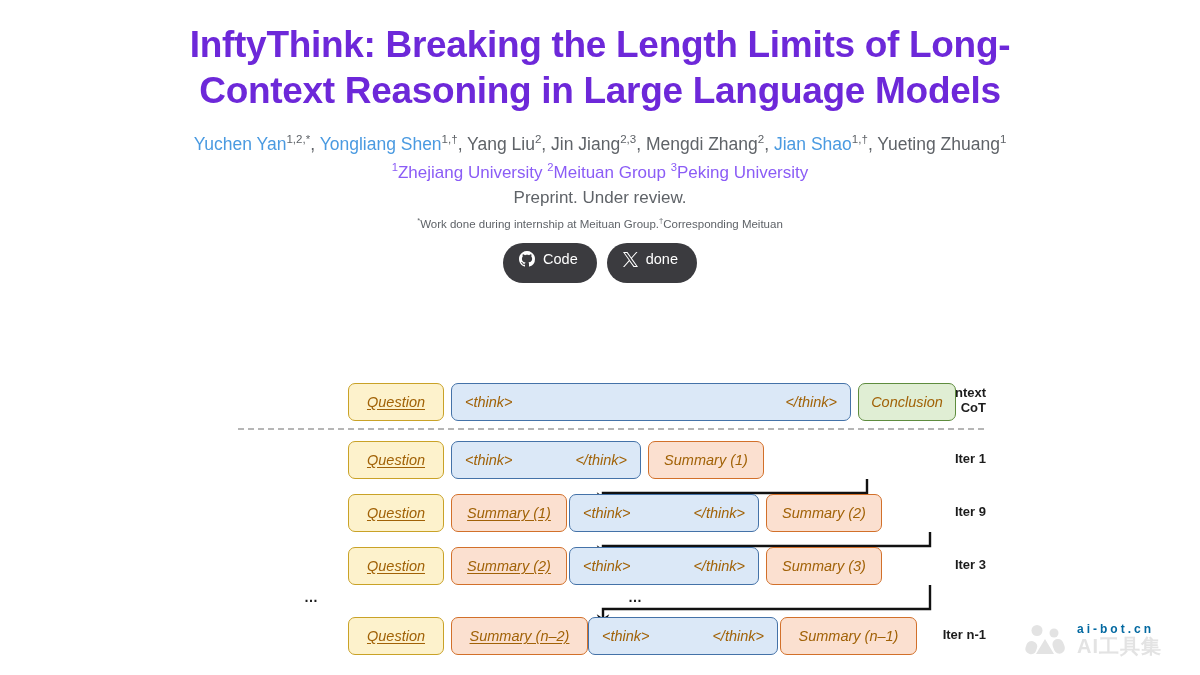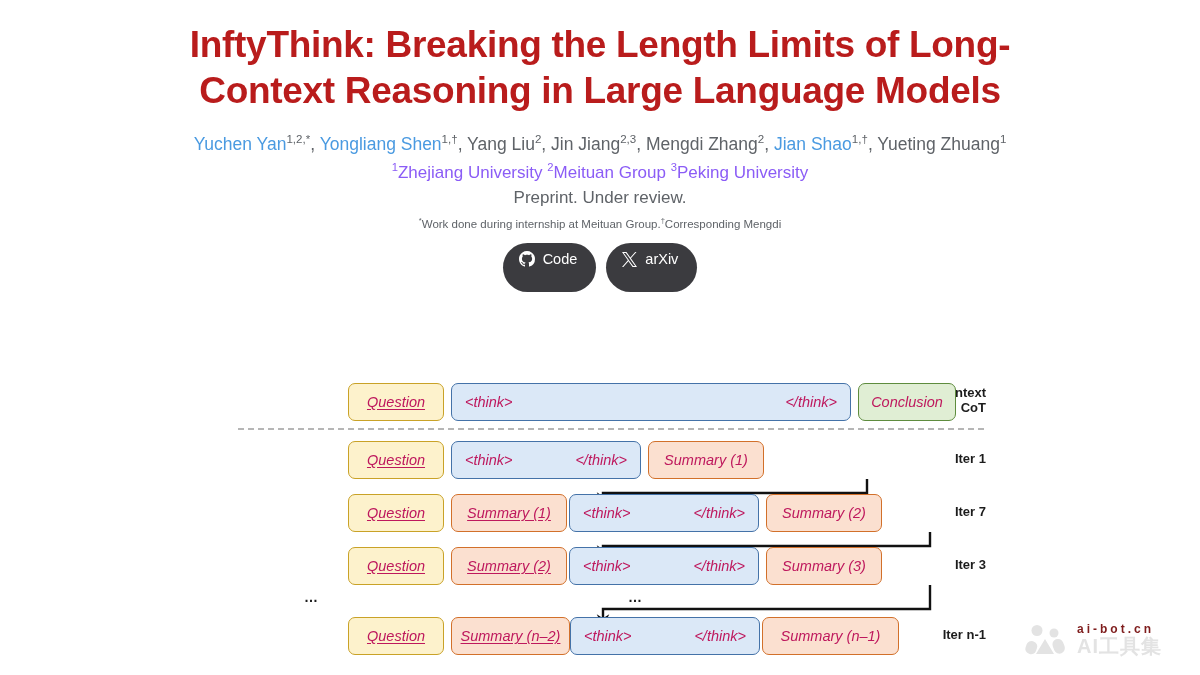--- a/index.html
+++ b/index.html
@@ -13,21 +13,21 @@
     position: relative;
   }
 
   
   .paper-header { padding-top: 22px; text-align: center; }
 
   .paper-title {
     font-size: 37px;
     font-weight: 700;
     line-height: 1.25;
-    color: #b91c1c;
+    color: #6d28d9;
     letter-spacing: -0.3px;
     margin: 0 auto;
     max-width: 830px;
   }
 
   .authors {
     margin-top: 18px;
     font-size: 17.5px;
     line-height: 1.35;
     color: #5f6368;
@@ -59,21 +59,21 @@
     gap: 10px;
   }
   .pill-btn {
     display: inline-flex;
     align-items: center;
     gap: 8px;
     background: #3b3b3f;
     color: #ffffff;
     border: none;
     border-radius: 999px;
-    padding: 8px 19px 25px 16px;
+    padding: 8px 19px 16px 16px;
     font-size: 14.5px;
     font-family: "Liberation Sans", sans-serif;
     cursor: pointer;
   }
   .pill-btn .ico { display: inline-flex; align-items: center; }
   .pill-btn svg { display: block; }
 
   
   .figure {
     position: absolute;
@@ -107,21 +107,21 @@
 
   .bx {
     height: 38px;
     display: flex;
     align-items: center;
     justify-content: center;
     border-radius: 7px;
     border: 1.8px solid #888;
     font-style: italic;
     font-size: 14.5px;
-    color: #be185d;
+    color: #a16207;
     white-space: nowrap;
     font-family: "Liberation Sans", sans-serif;
   }
   .bx.yellow { background: #fdf2cc; border-color: #c9a227; }
   .bx.blue   { background: #dbe8f7; border-color: #4472a8; font-style: italic; }
   .bx.orange { background: #fbe0d0; border-color: #d2702a; }
   .bx.green  { background: #e0eed4; border-color: #5e8c3e; }
   .bx.u > span { text-decoration: underline; text-underline-offset: 2px; }
 
   .bx.think {
@@ -156,21 +156,21 @@
     bottom: 18px;
     display: flex;
     align-items: center;
     gap: 10px;
     opacity: 1;
   }
   .wm-text { line-height: 1.05; }
   .wm-top {
     font-size: 12px;
     letter-spacing: 3px;
-    color: #7f1d1d;
+    color: #0369a1;
     font-weight: 700;
   }
   .wm-bot {
     font-size: 20px;
     letter-spacing: 1px;
     color: #e3e3e3;
     font-weight: 700;
   }
 </style>
 </head>
@@ -185,39 +185,39 @@
   </div>
 
   <div class="affil">
     <sup>1</sup><span>Zhejiang University</span>
     <sup>2</sup><span>Meituan Group</span>
     <sup>3</sup><span>Peking University</span>
   </div>
 
   <div class="venue">Preprint. Under review.</div>
 
-  <div class="footnote"><sup>*</sup><span>Work done during internship at Meituan Group.</span><sup>†</sup><span>Corresponding Mengdi</span></div>
+  <div class="footnote"><sup>*</sup><span>Work done during internship at Meituan Group.</span><sup>†</sup><span>Corresponding Meituan</span></div>
 
   <div class="btn-row">
     <button class="pill-btn">
       <span class="ico">
         <svg width="16" height="16" viewBox="0 0 16 16" fill="#ffffff" aria-hidden="true">
           <path d="M8 0C3.58 0 0 3.58 0 8c0 3.54 2.29 6.53 5.47 7.59.4.07.55-.17.55-.38 0-.19-.01-.82-.01-1.49-2.01.37-2.53-.49-2.69-.94-.09-.23-.48-.94-.82-1.13-.28-.15-.68-.52-.01-.53.63-.01 1.08.58 1.23.82.72 1.21 1.87.87 2.33.66.07-.52.28-.87.51-1.07-1.78-.2-3.64-.89-3.64-3.95 0-.87.31-1.59.82-2.15-.08-.2-.36-1.02.08-2.12 0 0 .67-.21 2.2.82.64-.18 1.32-.27 2-.27.68 0 1.36.09 2 .27 1.53-1.04 2.2-.82 2.2-.82.44 1.1.16 1.92.08 2.12.51.56.82 1.27.82 2.15 0 3.07-1.87 3.75-3.65 3.95.29.25.54.73.54 1.48 0 1.07-.01 1.93-.01 2.2 0 .21.15.46.55.38A8.01 8.01 0 0 0 16 8c0-4.42-3.58-8-8-8z"></path>
         </svg>
       </span>
       <span>Code</span>
     </button>
 
     <button class="pill-btn">
       <span class="ico">
         <svg width="15" height="15" viewBox="0 0 16 16" fill="#ffffff" aria-hidden="true">
           <path d="M9.52 6.77 15.48 0h-1.41L8.9 5.88 4.76 0H0l6.25 8.9L0 16h1.41l5.46-6.21L11.24 16H16L9.52 6.77zm-1.93 2.2-.63-.89L1.92 1.04h2.17l4.06 5.7.63.89 5.28 7.4h-2.17L7.59 8.97z"></path>
         </svg>
       </span>
-      <span>arXiv</span>
+      <span>done</span>
     </button>
   </div>
 </div>
 
 <div class="figure">
 
   <svg class="fig-svg" width="750" height="300">
     <defs>
       <marker id="ah" markerWidth="7" markerHeight="7" refX="4.2" refY="3.2" orient="auto">
         <path d="M0.6,0.6 L6.2,3.2 L0.6,5.8 L2.2,3.2 Z" fill="#111111"></path>
@@ -266,21 +266,21 @@
         <span>&lt;/think&gt;</span>
       </div>
       <div class="gap-s"></div>
       <div class="bx orange" style="width:116px;">
           <span>Summary (1)</span>
         </div>
     </div>
   </div>
 
   <div class="row" style="top:123px;width:750px;">
-    <div class="row-label" style="top:11px;"><span>Iter 7</span></div>
+    <div class="row-label" style="top:11px;"><span>Iter 9</span></div>
     <div class="boxes">
       <div class="bx yellow u" style="width:96px;">
           <span>Question</span>
         </div>
       <div class="gap-s"></div>
       <div class="bx orange u" style="width:116px;">
           <span>Summary (1)</span>
         </div>
       <div class="gap-xs"></div>
       <div class="bx blue think" style="width:190px;">
@@ -319,21 +319,21 @@
   <div class="ellipsis-row" style="left:68px; top:218px;">…</div>
   <div class="ellipsis-row" style="left:392px; top:218px;">…</div>
 
   <div class="row" style="top:246px;width:750px;">
     <div class="row-label" style="top:11px;"><span>Iter n-1</span></div>
     <div class="boxes">
       <div class="bx yellow u" style="width:96px;">
           <span>Question</span>
         </div>
       <div class="gap-s"></div>
-      <div class="bx orange u" style="width:119px;">
+      <div class="bx orange u" style="width:137px;">
           <span>Summary (n–2)</span>
         </div>
       <div class="gap-0"></div>
       <div class="bx blue think" style="width:190px;">
         <span>&lt;think&gt;</span>
         <span>&lt;/think&gt;</span>
       </div>
       <div class="gap-xs"></div>
       <div class="bx orange" style="width:137px;">
           <span>Summary (n–1)</span>

